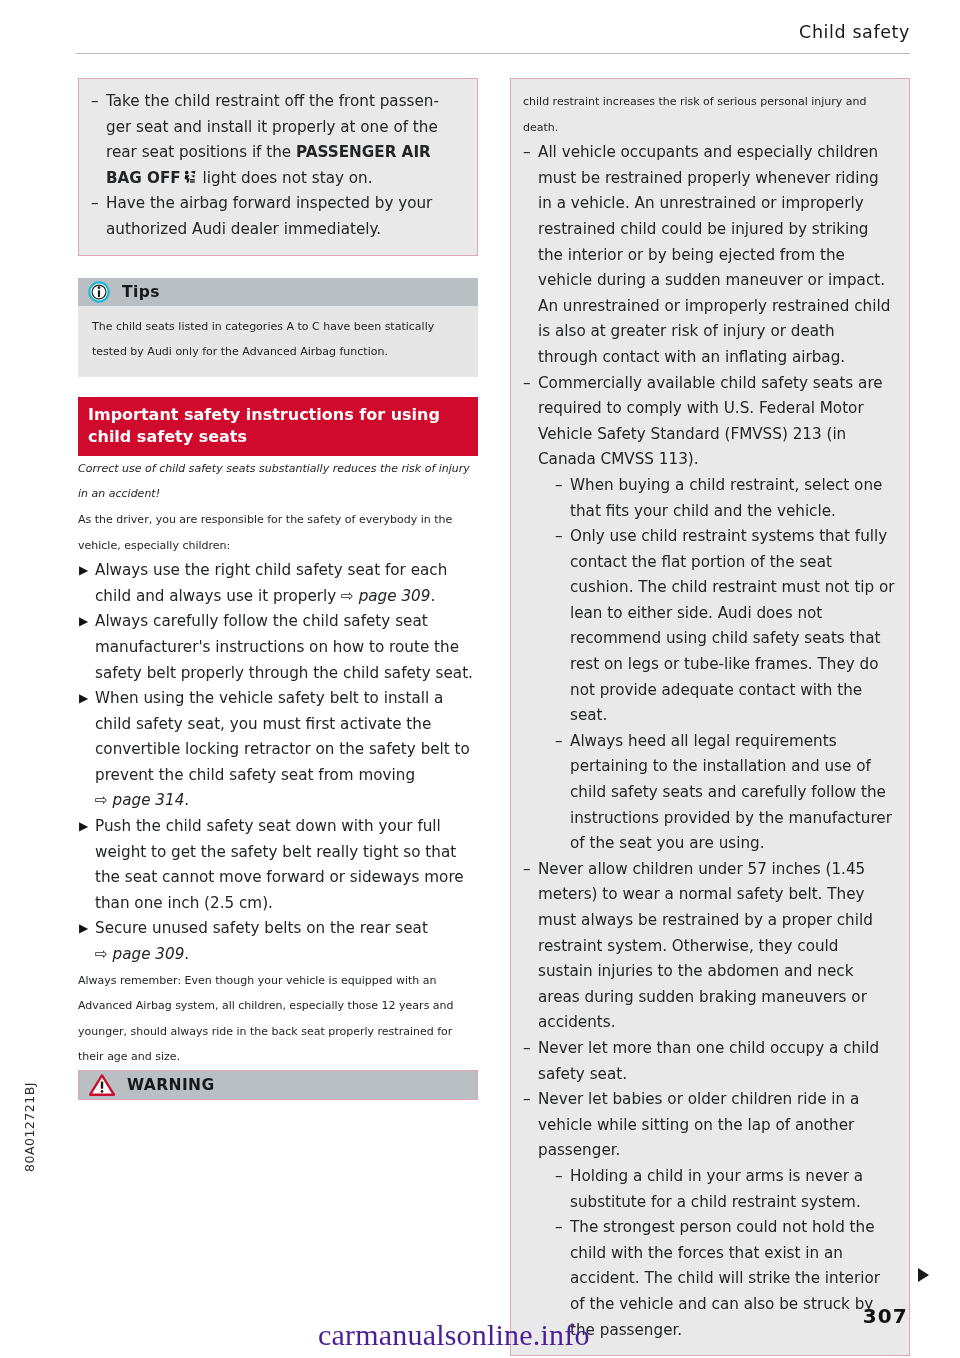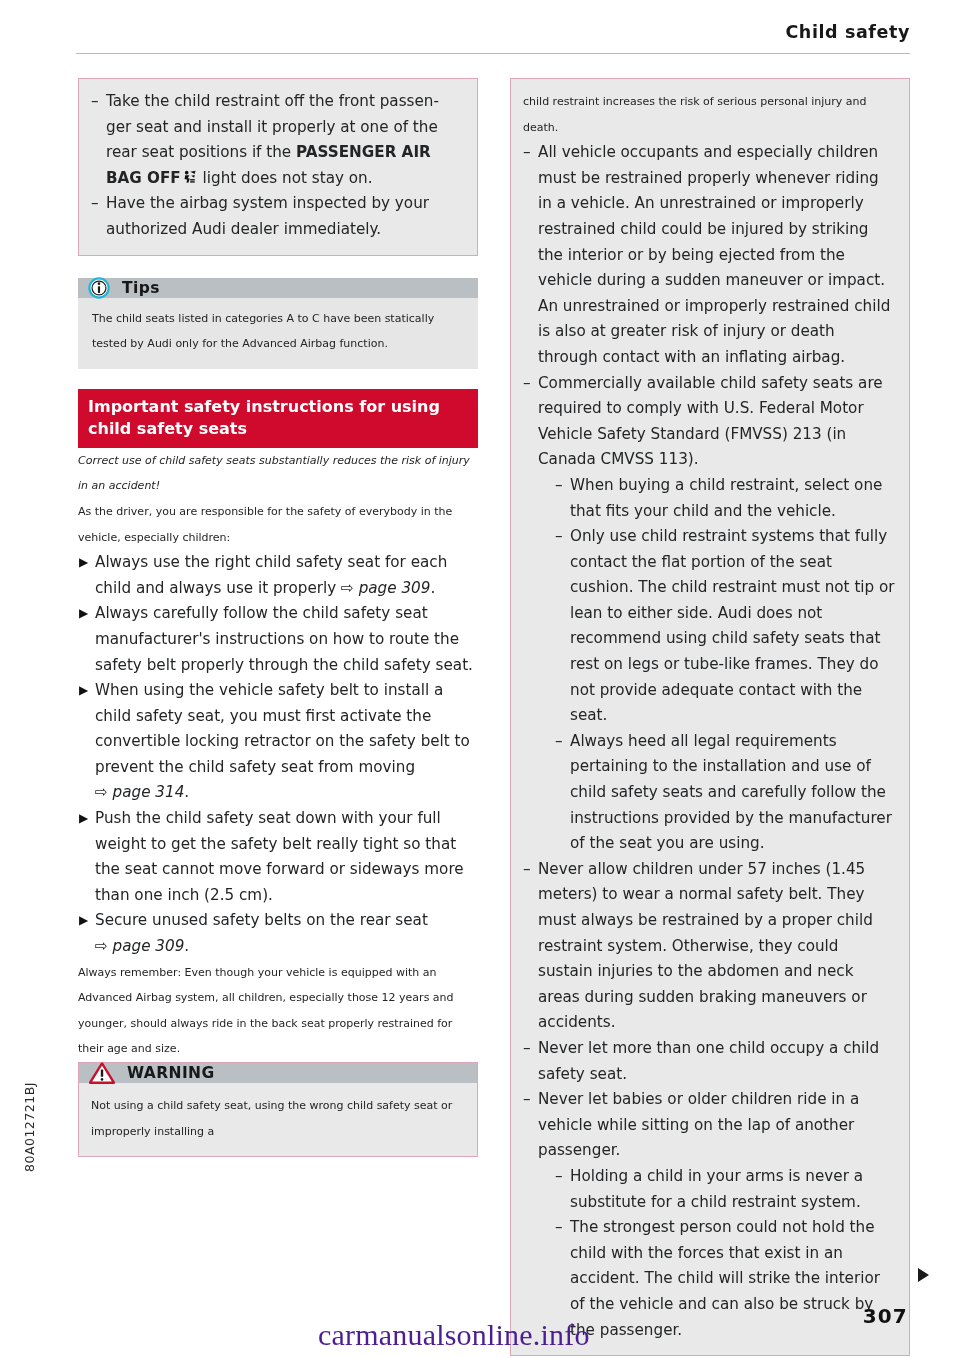--- a/index.html
+++ b/index.html
@@ -27,21 +27,21 @@
   
   .header {
     position: absolute;
     left: 76px;
     top: 22px;
     width: 834px;
     text-align: right;
   }
   .header-title {
     font-size: 17.5px;
-    font-weight: bold;
+    font-weight: normal;
     letter-spacing: 0.6px;
     color: #16181a;
     line-height: 1.2;
   }
   .header-rule {
     position: absolute;
     left: 76px;
     top: 53px;
     width: 834px;
     height: 1px;
@@ -81,21 +81,21 @@
   }
   .box.note { border: none; background: transparent; margin-bottom: 20px; }
   .box.note .box-body { background: #e6e6e6; padding: 8px 14px 12px 14px; }
 
   .box-head {
     background: #b9bfc2;
     display: flex;
     align-items: center;
     gap: 12px;
     padding: 5px 10px 5px 10px;
-    height: 20px;
+    height: 28px;
     box-sizing: border-box;
   }
   .box-head.note-head { background: #b9bfc2; }
   .box-head-label {
     font-size: 15.5px;
     font-weight: bold;
     letter-spacing: 0.4px;
     color: #16181a;
   }
 
@@ -234,21 +234,21 @@
                 <circle cx="7.5" cy="4.2" r="2.9" fill="#111"></circle>
                 <path d="M5.0 8.2 L11.8 8.2 L9.2 13.0 L12.4 13.4 L10.2 20.4 L7.0 20.0 L8.4 15.6 L4.2 14.4 Z" fill="#111"></path>
                 <path d="M13.2 2.6 L21.6 1.2 L20.2 6.4 Z" fill="#111"></path>
                 <path d="M14.6 9.0 L20.4 8.0 L19.4 12.2 Z" fill="#111"></path>
                 <rect x="13.0" y="14.6" width="7.4" height="2.2" fill="#111"></rect>
                 <rect x="13.0" y="18.0" width="7.4" height="2.2" fill="#111"></rect>
               </svg>
             </span><span> light does not stay on.</span>
           </li>
           <li>
-            <span class="mk">–</span><span>Have the airbag system inspected by your authorized Audi dealer immediately.</span>
+            <span class="mk">–</span><span>Have the airbag forward inspected by your authorized Audi dealer immediately.</span>
           </li>
         </ul>
       </div>
     </div>
 
     <div class="box note">
       <div class="box-head note-head">
         <span>
           <svg class="icon-info" viewBox="0 0 24 24" aria-hidden="true">
             <circle cx="12" cy="12" r="10.5" fill="#ffffff" stroke="#1fb6d6" stroke-width="2.4"></circle>
@@ -294,23 +294,20 @@
       <div class="box-head">
         <span>
           <svg class="icon-warn" viewBox="0 0 28 24" aria-hidden="true">
             <path d="M14 1.6 L27 22.6 L1 22.6 Z" fill="#ffffff" stroke="#c8102e" stroke-width="2.6" stroke-linejoin="round"></path>
             <rect x="12.7" y="8.2" width="2.6" height="8.0" rx="0.5" fill="#1a1a1a"></rect>
             <circle cx="14" cy="19.0" r="1.45" fill="#1a1a1a"></circle>
           </svg>
         </span>
         <span class="box-head-label">WARNING</span>
       </div>
-      <div class="box-body">
-        <p class="body">Not using a child safety seat, using the wrong child safety seat or improperly installing a</p>
-      </div>
     </div>
 
   </div>
 
   <div class="col col-right">
 
     <div class="box" style="margin-bottom:0;">
       <div class="box-body">
 
         <p class="body">child restraint increases the risk of serious personal injury and death.</p>

